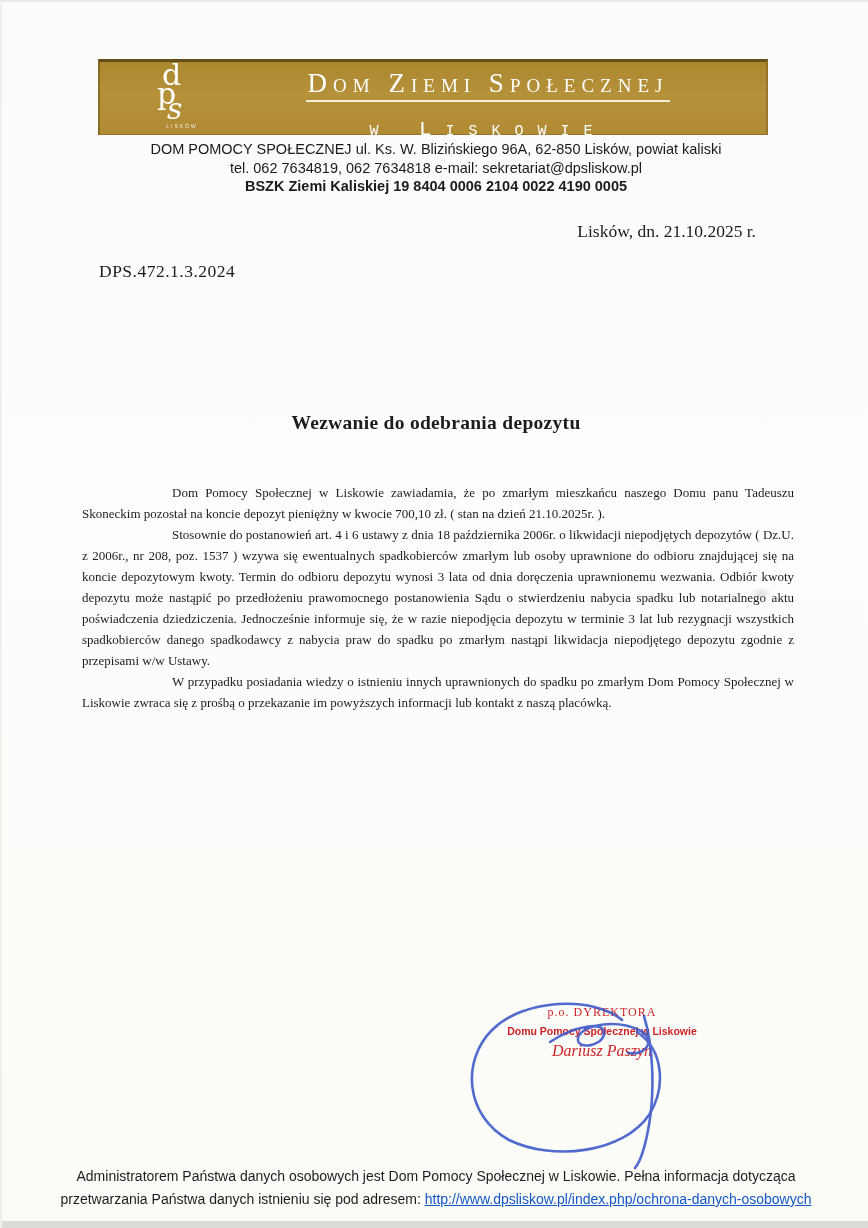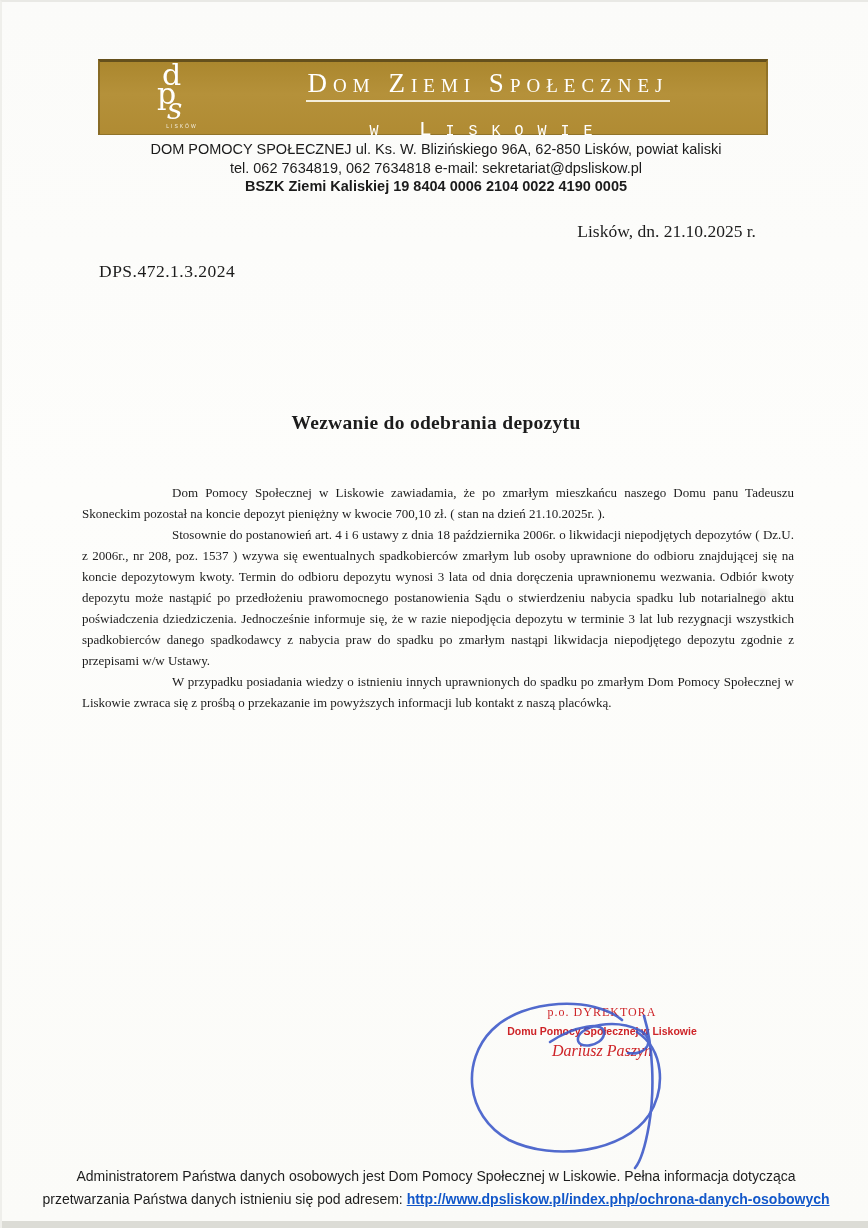--- a/index.html
+++ b/index.html
@@ -96,21 +96,21 @@
   }
   .stamp-l1{font-size:12px;letter-spacing:1px;font-family:"Liberation Serif",serif;}
   .stamp-l2{font-size:10.5px;font-weight:bold;margin-top:5px;font-family:Liberation Sans, sans-serif;}
   .stamp-l3{font-size:16px;font-style:italic;margin-top:5px;font-family:"Liberation Serif",serif;}
   .signature-svg{position:absolute;left:452px;top:988px;}
   
   .footer{
     position:absolute;left:0;top:1163px;width:868px;text-align:center;
     font-family:"Liberation Sans",sans-serif;font-size:14px;line-height:23px;color:#1d1d1d;
   }
-  .footer a{color:#1257c9;text-decoration:underline;cursor:pointer;font-weight:bold;}
+  .footer a{color:#1257c9;text-decoration:underline;cursor:pointer;}
   .smudge{
     position:absolute;left:748px;top:585px;width:22px;height:14px;
     background:radial-gradient(ellipse at center, rgba(120,120,120,.22), rgba(120,120,120,0) 70%);
     border-radius:50%;
   }
 </style>
 </head>
 <body>
 
 <div class="scan-page">

